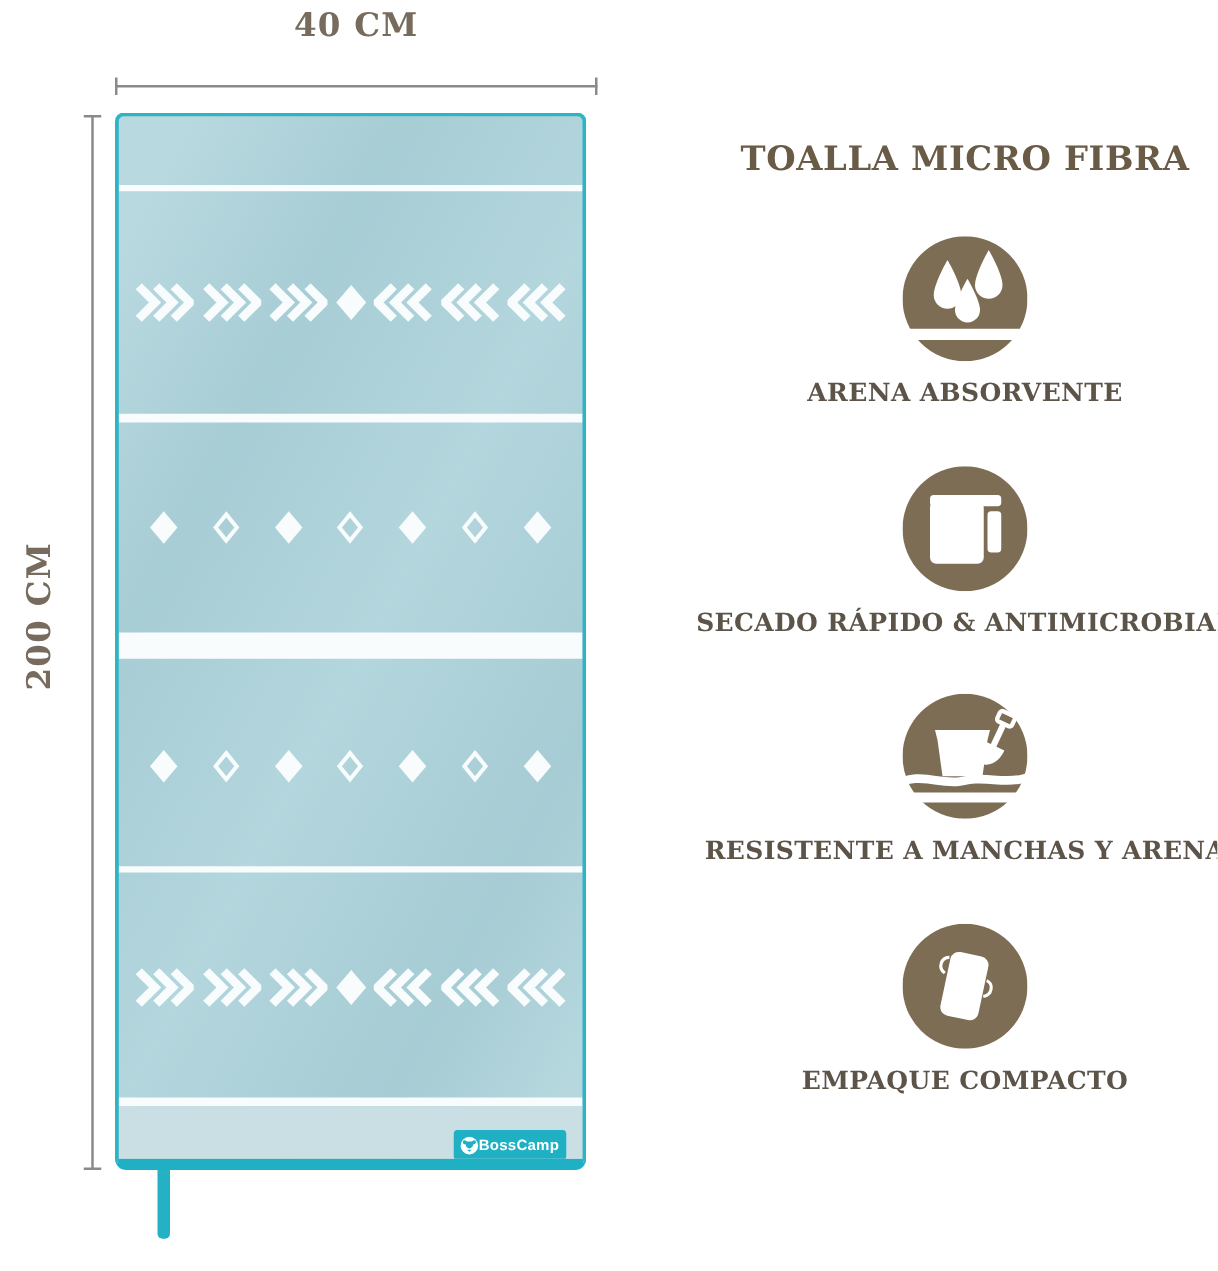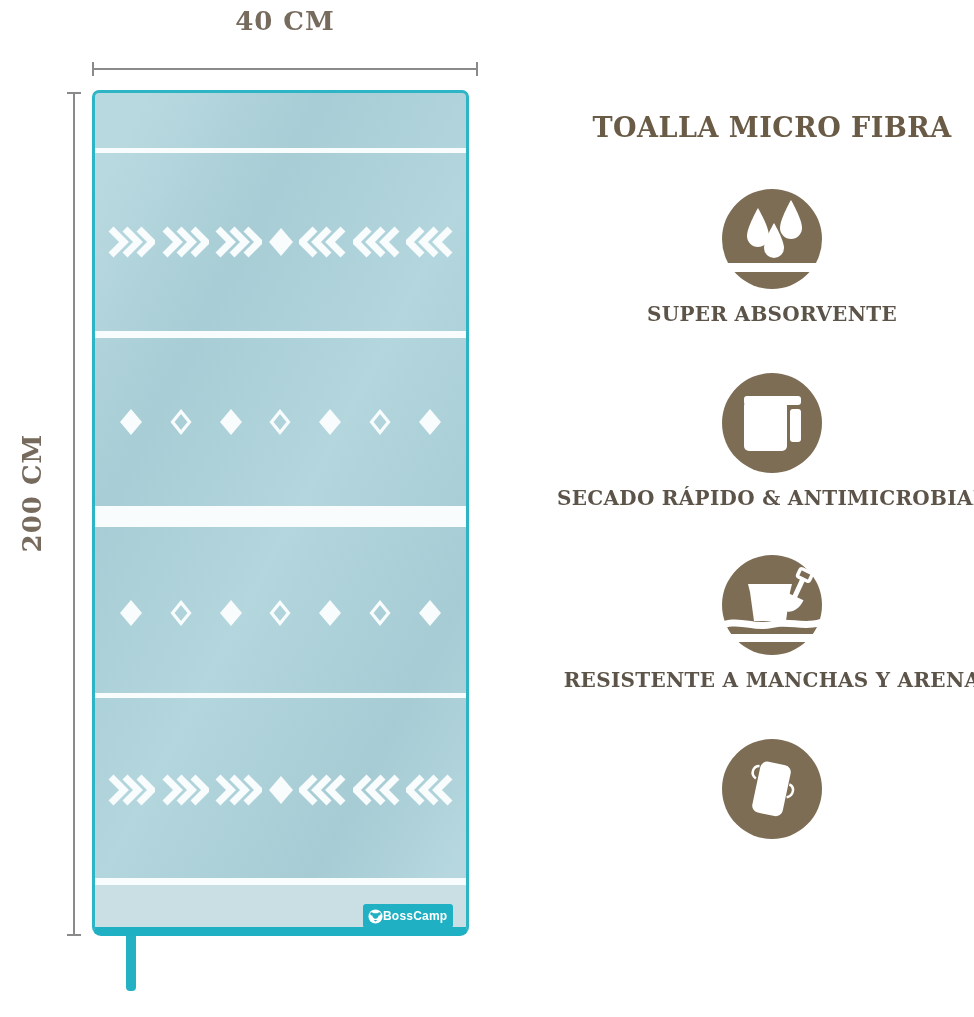--- a/index.html
+++ b/index.html
@@ -249,21 +249,21 @@
   <div class="product-title">TOALLA MICRO FIBRA</div>
 
   <div class="feature" style="top:189px">
     <svg class="icon" viewBox="0 0 100 100">
       <circle cx="50" cy="50" r="50" fill="var(--icon-brown)"></circle>
       <rect x="0" y="74" width="100" height="9" fill="#ffffff"></rect>
       <path d="M36,19 C36,19 25,38 25,47 a11,11 0 0 0 22,0 C47,38 36,19 36,19 Z" fill="#ffffff"></path>
       <path d="M69,11 C69,11 58,30 58,39 a11,11 0 0 0 22,0 C80,30 69,11 69,11 Z" fill="#ffffff"></path>
       <path d="M52,34 C52,34 42,51 42,59 a10,10 0 0 0 20,0 C62,51 52,34 52,34 Z" fill="#ffffff"></path>
     </svg>
-    <div class="label">SUPER ABSORVENTE</div>
+    <div class="label">ARENA ABSORVENTE</div>
   </div>
 
   <div class="feature" style="top:373px">
     <svg class="icon" viewBox="0 0 100 100">
       <circle cx="50" cy="50" r="50" fill="var(--icon-brown)"></circle>
       <rect x="22" y="23" width="57" height="9" rx="3" fill="#ffffff"></rect>
       <rect x="22" y="28" width="43" height="50" rx="5" fill="#ffffff"></rect>
       <rect x="68" y="36" width="11" height="33" rx="3" fill="#ffffff"></rect>
     </svg>
     <div class="label">SECADO RÁPIDO &amp; ANTIMICROBIAL</div>
@@ -286,15 +286,16 @@
 
   <div class="feature" style="top:739px">
     <svg class="icon" viewBox="0 0 100 100">
       <circle cx="50" cy="50" r="50" fill="var(--icon-brown)"></circle>
       <g transform="rotate(12 50 50)">
         <rect x="34" y="24" width="31" height="52" rx="7" fill="#ffffff"></rect>
         <path d="M33,30 c-6,1 -8,10 -1,13" stroke="#ffffff" stroke-width="2.5" fill="none"></path>
         <path d="M66,42 c6,1 7,10 0,13" stroke="#ffffff" stroke-width="2.5" fill="none"></path>
       </g>
     </svg>
+    <div class="label">EMPAQUE COMPACTO</div>
   </div>
 
 </div>
 
 </body></html>

